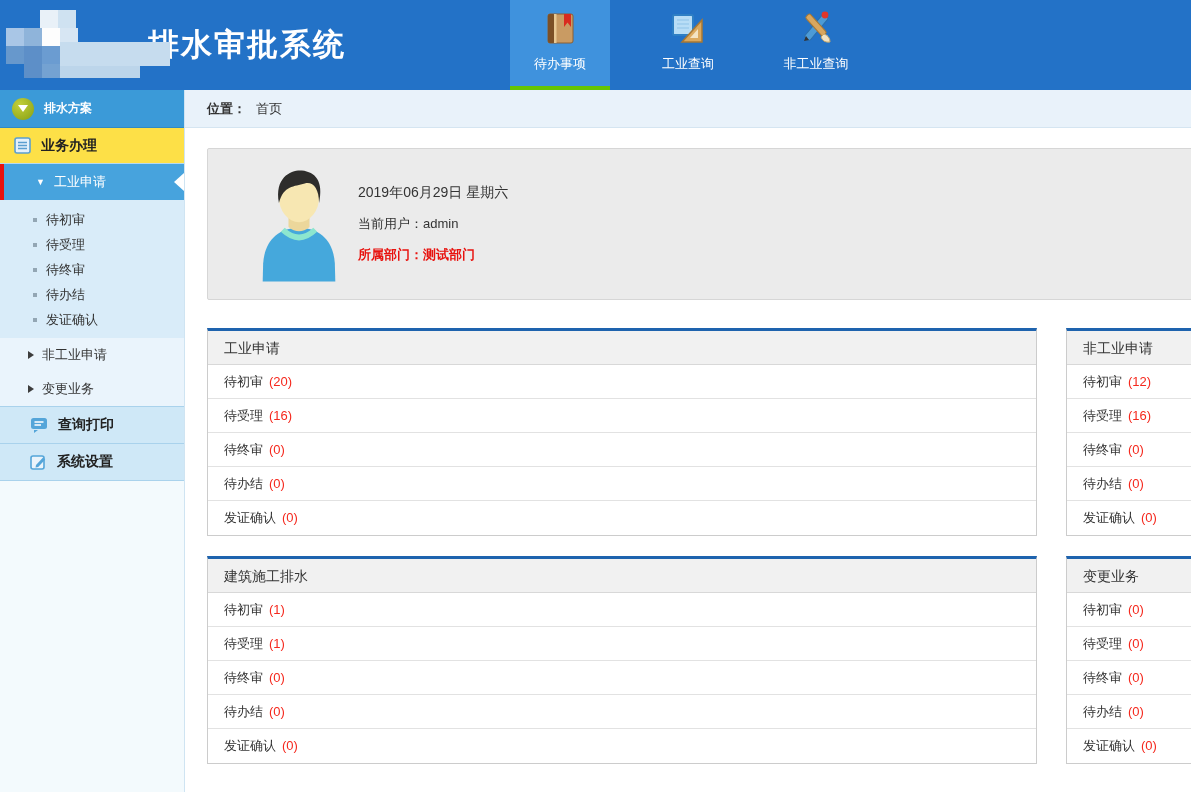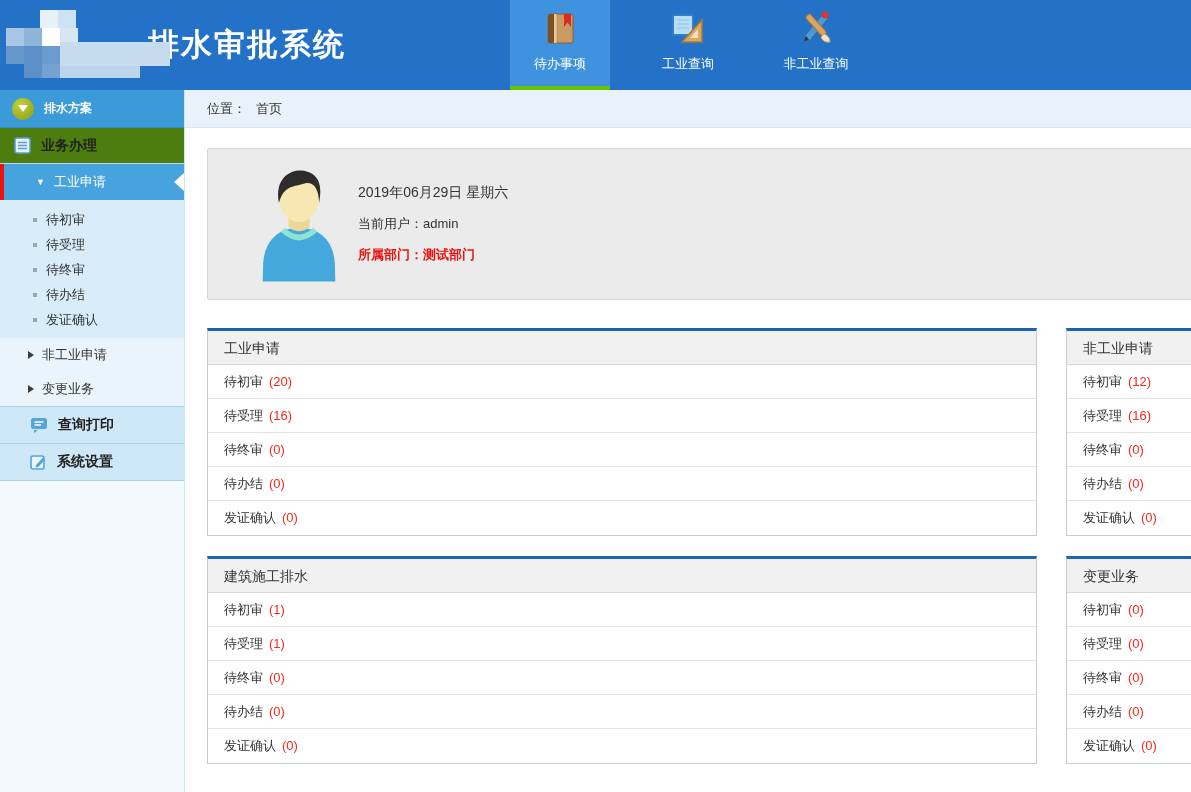--- a/index.html
+++ b/index.html
@@ -31,39 +31,39 @@
   .tab { width:100px; height:90px; display:flex; flex-direction:column; align-items:center; cursor:pointer; position:relative;margin-left:20px; }
   .tab.active { background:#3f92dd; }
   .tab.active::after { content:""; position:absolute; left:0; bottom:0; width:100%; height:4px; background:#65c503; }
   .tab .ticon { margin-top:9px; width:40px; height:40px; display:flex; align-items:center; justify-content:center; }
   .tab .tlabel { margin-top:6px; color:#fff; font-size:13px; white-space:nowrap; }
 
   
   .sidebar { position:absolute; left:0; top:90px; width:185px; height:702px; background:#f3fafd; border-right:1px solid #cfe4f2; }
   .side-l1 { height:38px; background:#3b9ad8; border-bottom:1px solid #2f8ac4; display:flex; align-items:center; padding-left:12px; color:#fff; font-size:12px; font-weight:bold; cursor:pointer; }
   .side-l1 .circ { width:22px; height:22px; border-radius:50%; background:radial-gradient(circle at 35% 30%, #c3cf3a, #86a013); display:flex; align-items:center; justify-content:center; margin-right:10px; }
-  .side-biz { height:36px; background:#4d7c0f; border-bottom:1px solid #b7d9ef; display:flex; align-items:center; padding-left:14px; color:#222; font-size:14px; font-weight:bold; cursor:pointer; }
+  .side-biz { height:36px; background:#fde047; border-bottom:1px solid #b7d9ef; display:flex; align-items:center; padding-left:14px; color:#222; font-size:14px; font-weight:bold; cursor:pointer; }
   .side-biz .licon { margin-right:10px; display:flex; }
   .side-active { position:relative; height:36px; background:#47a3dd; border-left:4px solid #e8120e; display:flex; align-items:center; padding-left:32px; color:#fff; font-size:13px; cursor:pointer; }
   .side-active::before { content:"▼"; font-size:9px; margin-right:9px; color:#fff; }
   .side-active .notch { position:absolute; right:0; top:50%; margin-top:-9px; width:0; height:0; border-top:9px solid transparent; border-bottom:9px solid transparent; border-right:10px solid #fff; }
   .sub-list { background:#d9ecf9; padding:7px 0 6px 0; }
   .sub-item { height:25px; line-height:25px; padding-left:46px; font-size:13px; color:#333; position:relative; cursor:pointer; }
   .sub-item::before { content:""; position:absolute; left:33px; top:11px; width:4px; height:4px; background:#93a6b4; }
   .col-list { background:#eaf4fc; }
   .col-item { height:34px; line-height:34px; padding-left:42px; font-size:13px; color:#333; position:relative; cursor:pointer; }
   .col-item::before { content:""; position:absolute; left:28px; top:13px; width:0; height:0; border-left:6px solid #3c3c3c; border-top:4px solid transparent; border-bottom:4px solid transparent; }
   .side-l2 { height:37px; background:#cfe8f7; border-top:1px solid #a9d2ec; display:flex; align-items:center; padding-left:30px; color:#222; font-size:14px; font-weight:bold; cursor:pointer; }
   .side-l2 .licon { margin-right:10px; display:flex; }
   .side-fill { border-top:1px solid #a9d2ec; height:285px; background:#f3fafd; }
 
   
   .content { position:absolute; left:185px; top:90px; width:1012px; height:702px; background:#fff; }
   .breadcrumb { height:38px; line-height:38px; background:#e9f2fa; border-bottom:1px solid #d5e5f1; padding-left:22px; font-size:13px; color:#333; }
-  .breadcrumb .bc-label { font-weight:normal; margin-right:10px; }
+  .breadcrumb .bc-label { font-weight:bold; margin-right:10px; }
   .breadcrumb .bc-cur { color:#333; text-decoration:none; cursor:pointer; }
 
   .user-card { position:absolute; left:22px; top:58px; width:990px; height:152px; background:#ebebeb; border:1px solid #d6d6d6; border-radius:2px; }
   .avatar { position:absolute; left:48px; top:18px; }
   .uc-text { position:absolute; left:150px; top:28px; }
   .uc-line { font-size:13px; color:#333; line-height:31px; }
   .uc-line.date { font-size:14px; }
   .uc-line.dept, .uc-line.dept span { color:#e8120e; font-weight:bold; }
 
   .panel { position:absolute; width:830px; background:#fff; border:1px solid #cccccc; border-top:3px solid #1e63ae; }

